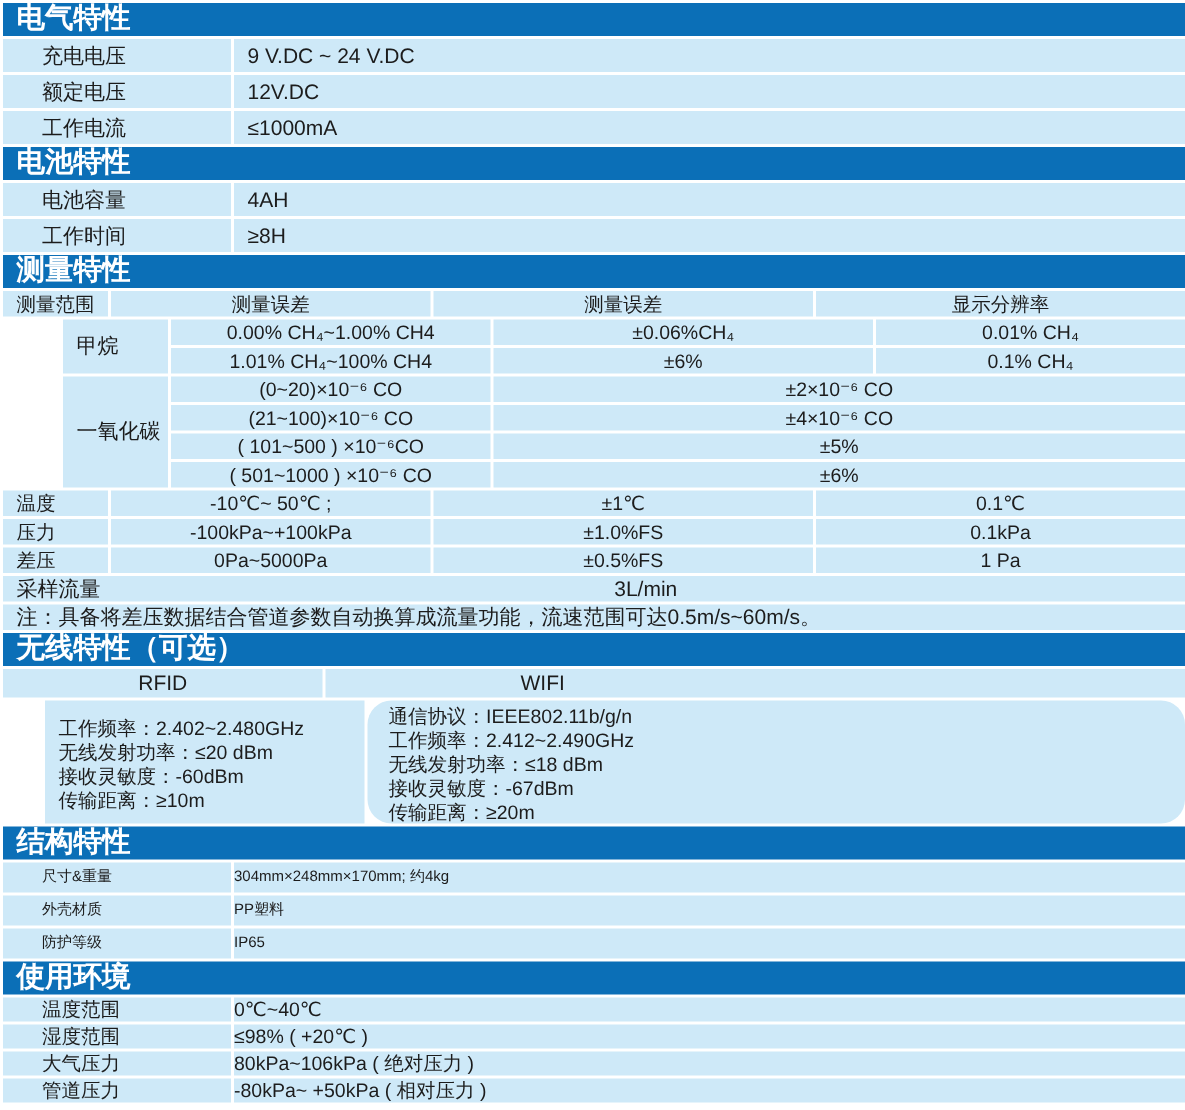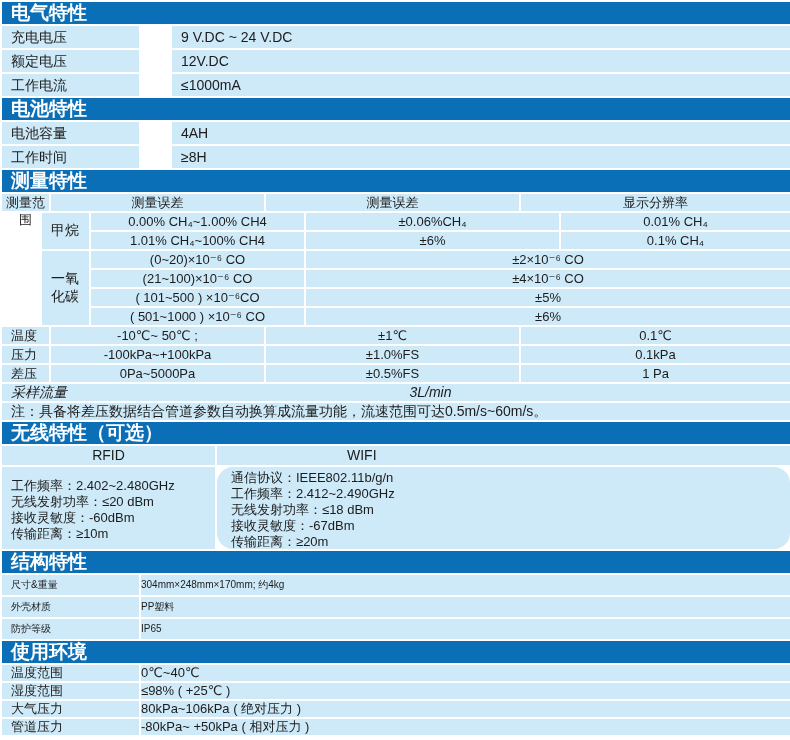--- a/index.html
+++ b/index.html
@@ -2,48 +2,48 @@
 <html style="--header_bg: #0b6fb7; --row_bg: #cee9f8; --header_text: #ffffff; --page_bg: #ffffff; --text: #1c1c1c;"><head>
 <meta charset="utf-8">
 <style>
   html,body{margin:0;padding:0;background:#fff;}
   body{font-family:"Liberation Sans","DejaVu Sans",sans-serif;color:#1c1c1c;}
   .page{width:790px;height:740px;box-sizing:border-box;padding:2px 0 0 2px;background:var(--page_bg,#ffffff);overflow:hidden;}
   .bar{height:22px;line-height:22px;background:var(--header_bg,#0b6fb7);color:var(--header_text,#ffffff);
        font-weight:bold;font-size:19px;padding-left:9px;margin-bottom:2px;}
   .r{display:flex;gap:2px;margin-bottom:2px;}
   .c{background:var(--row_bg,#cee9f8);box-sizing:border-box;}
-  .lab{width:137px;padding-left:9px;}
-  .val{flex:1;padding-left:9px;margin-left:31px;}
+  .lab{width:152px;padding-left:26px;}
+  .val{flex:1;padding-left:9px;}
   .val36{flex:1;}
   .h22{height:22px;line-height:22px;font-size:14px;}
   .h20{height:20px;line-height:20px;font-size:10px;}
   .h19{height:19px;line-height:19px;font-size:14px;}
   .h17{height:17px;line-height:17px;}
   .h16{height:16px;line-height:16px;font-size:13px;}
   .ms{font-size:13px;}
   .ctr{text-align:center;}
-  .c1{width:47px;}
+  .c1{width:70px;}
   .c2{width:213px;}
   .c3{width:253px;}
   .c4{flex:1;}
   .group{display:flex;gap:2px;margin-bottom:2px;}
   .glabel{display:flex;align-items:center;padding-left:9px;font-size:14px;margin-left:40px;}
   .gcol{flex:1;display:flex;flex-direction:column;gap:2px;}
   .subrow{display:flex;gap:2px;}
   .c4v{width:249px;display:flex;align-items:center;justify-content:center;font-size:13px;}
-  .full{flex:1;position:relative;font-size:14px;font-style:italic;}
+  .full{flex:1;position:relative;font-size:14px;}
   .flow-label{position:absolute;left:9px;top:0;}
   .flow-val{display:block;text-align:center;padding-left:69px;}
   .note{flex:1;padding-left:9px;font-size:14px;}
   .wc1{width:213px;}
   .wc2{flex:1;}
   .wifi-h{padding-left:130px;}
   .wbody{height:82px;}
-  .wpad1{padding:11px 0 0 9px;}
+  .wpad1{padding:11px 0 0 9px;margin-left:28px;}
   .wpad2{padding:3px 0 0 14px;border-radius:16px;}
   .wline{line-height:16px;font-size:13px;white-space:nowrap;}
 </style>
 </head>
 <body>
 
 <div class="page">
 
   <div class="bar">电气特性</div>
   <div class="r">
@@ -180,21 +180,21 @@
     <div class="c val36 h20">IP65</div>
   </div>
 
   <div class="bar">使用环境</div>
   <div class="r">
     <div class="c lab h16">温度范围</div>
     <div class="c val36 h16">0℃~40℃</div>
   </div>
   <div class="r">
     <div class="c lab h16">湿度范围</div>
-    <div class="c val36 h16">≤98% ( +25℃ )</div>
+    <div class="c val36 h16">≤98% ( +20℃ )</div>
   </div>
   <div class="r">
     <div class="c lab h16">大气压力</div>
     <div class="c val36 h16">80kPa~106kPa ( 绝对压力 )</div>
   </div>
   <div class="r">
     <div class="c lab h16">管道压力</div>
     <div class="c val36 h16">-80kPa~ +50kPa ( 相对压力 )</div>
   </div>
 

